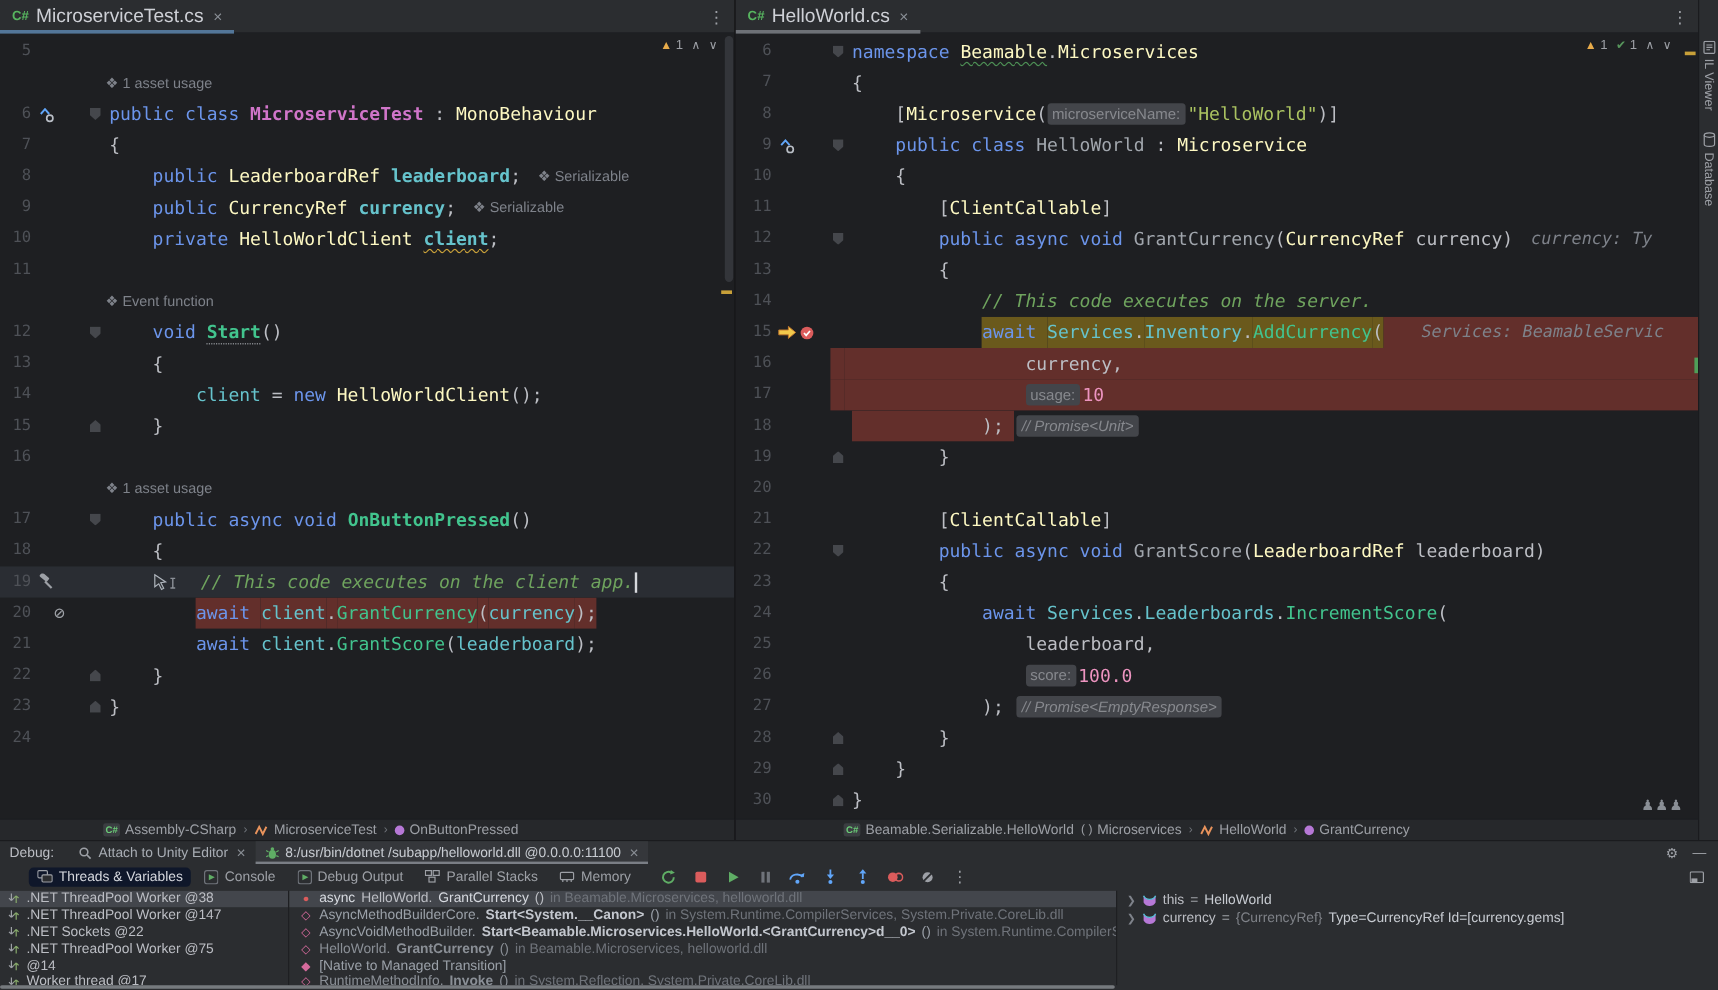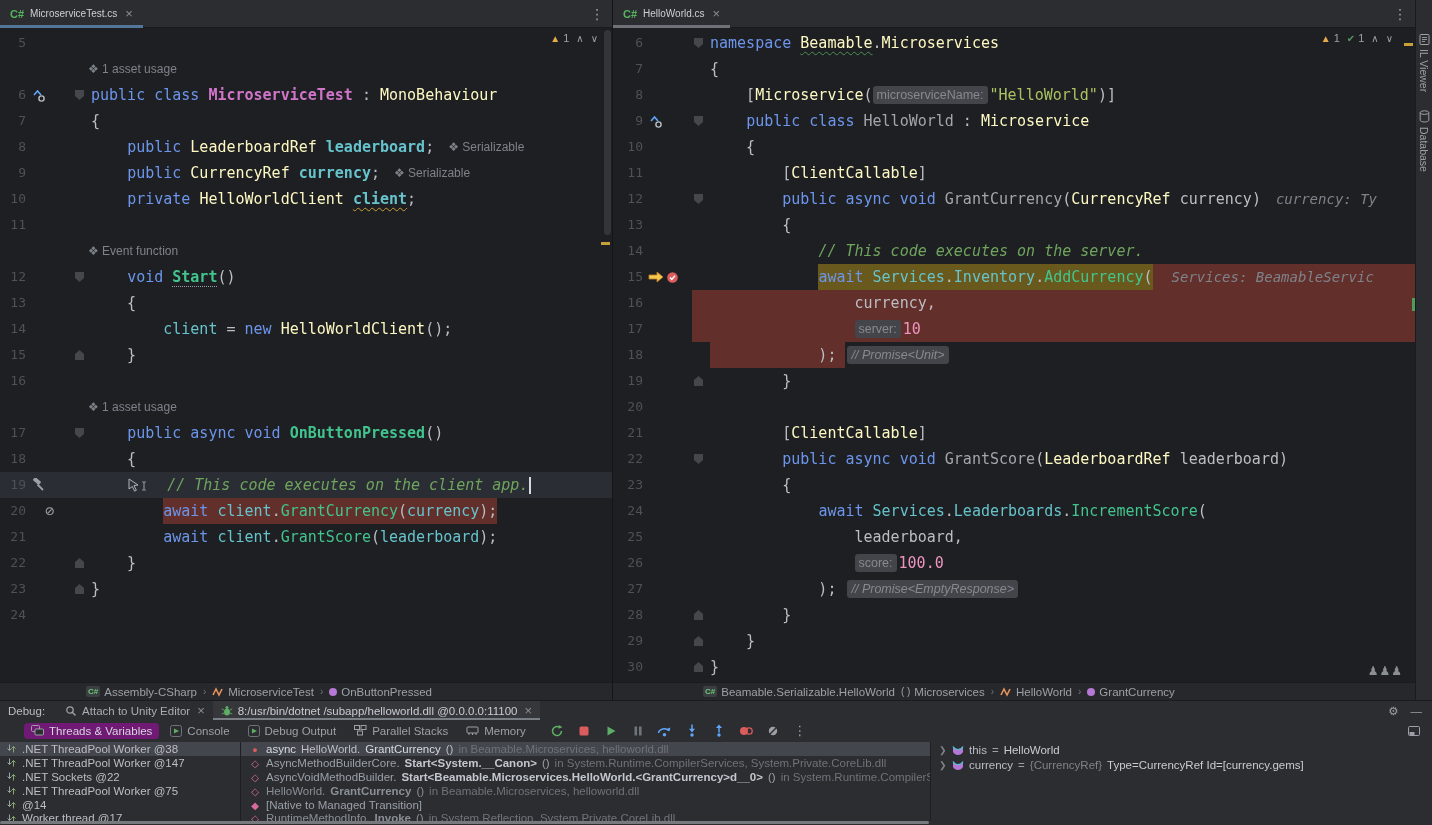--- a/index.html
+++ b/index.html
@@ -7,21 +7,21 @@
        font-family:"Liberation Sans",sans-serif;color:#BCBEC4;}
   .pane{position:absolute;top:0;height:700px;background:#1E1F22;overflow:hidden}
   #leftPane{left:0;width:612px;border-right:1px solid #141517}
   #rightPane{left:613px;width:802px}
   
   .tabbar{height:27px;background:#2B2D30;border-bottom:1px solid #1A1B1E;display:flex;align-items:stretch}
   .etab{display:flex;align-items:center;gap:6px;padding:0 10px;position:relative;cursor:default}
   .etab.on:after{content:"";position:absolute;left:0;right:0;bottom:-1px;height:3px;background:#537699}
   #rightPane .etab.on:after{background:#6E7177}
   .csicon{color:#57B55F;font-weight:bold;font-size:11px;font-family:"Liberation Sans",sans-serif}
-  .etab .lbl{color:#CED0D6;font-size:10px}
+  .etab .lbl{color:#CED0D6;font-size:16px}
   .close{color:#8A8F96;font-size:13px;margin-left:2px}
   .spacer{flex:1}
   .kebab{color:#9DA0A6;padding:0 8px;display:flex;align-items:center;font-size:14px;letter-spacing:0}
   
   .ebody{position:absolute;top:28px;left:0;right:0;bottom:17px;overflow:hidden;padding-top:2px}
   .crow{display:flex;height:26px;line-height:26px;font-family:"DejaVu Sans Mono",monospace;font-size:15px;white-space:pre}
   .lnum{width:26px;text-align:right;color:#4E5157;font-size:13px;flex:none;line-height:26px}
   #rightPane .lnum{width:30px}
   .gico{width:42px;flex:none;display:flex;align-items:center;padding-left:5px;gap:2px}
   #rightPane .gico{width:44px}
@@ -29,21 +29,21 @@
   .code{flex:1;display:flex;padding-left:6px;overflow:hidden}
   .sg{white-space:pre}
   .kw{color:#6C95EB}.cls{color:#fef9c3}.clsb{color:#D075C9;font-weight:bold}
   .tx{color:#BCBEC4}.fld{color:#66C3CC}.fldb{color:#66C3CC;font-weight:bold}
   .mtd{color:#42C48E}.mtdb{color:#42C48E;font-weight:bold}.dim{color:#A1A6AD}
   .cm{color:#6FA45E;font-style:italic}.str{color:#AAC261}.num{color:#ED94C0}
   .chip,.chip2{background:#43454A;color:#87898E;border-radius:3px;padding:0 4px;font-size:12.5px;
     font-family:"Liberation Sans",sans-serif;height:18px;line-height:18px;align-self:center;white-space:pre}
   .chip{margin-right:2px}.chip2{margin-left:2px;font-style:italic}
   .pinlay{color:#7E828A;font-style:italic;margin-left:15px;font-size:14px}
-  .pinlay2{color:#7E828A;font-style:italic;margin-left:19px;font-size:14px}
+  .pinlay2{color:#7E828A;font-style:italic;margin-left:32px;font-size:14px}
   .lens{color:#7E828A;font-size:12px;font-family:"Liberation Sans",sans-serif;margin-left:14px;align-self:center}
   .lensrow{font-family:"Liberation Sans",sans-serif}
   .lenstx{color:#7E828A;font-size:12px;line-height:26px}
   .red{background:#632F2B}
   .exec{background:#6A591C}
   .rowred .code,.rowred .foldc{background:#632F2B}
   .cur{background:#2A2D33}
   .fill{flex:1;display:flex;align-items:center;height:26px}
   .caret{display:inline-block;width:2px;height:17px;background:#D6D8DD;align-self:center;margin-left:1px}
   .sqy{text-decoration:underline wavy #C8A039 1px;text-underline-offset:3px}
@@ -81,21 +81,21 @@
   .pins{position:absolute;right:12px;bottom:22px;color:#8A8F96;font-size:12px;letter-spacing:1px}
   
   #debug{position:absolute;left:0;top:700px;width:1432px;height:125px;background:#2B2D30;border-top:1px solid #1A1B1E}
   #dhead{height:19px;display:flex;align-items:center;font-size:11.5px;color:#BCBEC4;padding-left:8px;gap:12px}
   .sess{display:flex;align-items:center;gap:5px;padding:0 8px;height:19px;color:#A8ADB4;position:relative;font-size:11.5px}
   .sess.on{background:#35373B;color:#C8CCD2}
   .sess.on:after{content:"";height:2px;background:#7A7E85;position:absolute;bottom:0;left:0;right:0}
   #dheadR{margin-left:auto;display:flex;gap:12px;align-items:center;padding-right:10px;color:#9DA0A6}
   #dtools{height:21px;display:flex;align-items:center;gap:2px;padding-left:24px}
   .vtab{display:flex;gap:5px;align-items:center;padding:2px 7px;border-radius:4px;color:#9DA0A6;font-size:11.5px;white-space:nowrap}
-  .vtab.on{background:#701a75;color:#D5D7DD}
+  .vtab.on{background:#0f172a;color:#D5D7DD}
   .tbtn{width:24px;height:19px;display:flex;align-items:center;justify-content:center}
   #toolgrp{display:flex;align-items:center;gap:3px;margin-left:10px}
   #dlayout{margin-left:auto;padding-right:12px}
   #dcontent{position:absolute;top:41px;bottom:5px;left:0;right:0;display:flex;overflow:hidden}
   #threadsCol{width:240px;border-right:1px solid #1E1F22;overflow:hidden;flex:none}
   #framesCol{width:689px;border-right:1px solid #1E1F22;overflow:hidden;flex:none}
   #varsCol{flex:1;overflow:hidden}
   .trow{height:13.9px;display:flex;align-items:center;font-size:11.5px;color:#BCBEC4;gap:5px;padding-left:6px;white-space:nowrap;overflow:hidden}
   .trow.sel{background:#43464C}
   .frow{padding-left:8px}
@@ -212,21 +212,21 @@
       <div class="crow "><span class="lnum">12</span><span class="gico"></span><span class="foldc"><span class="fm start"></span></span><span class="code"><span class="sg tx">        </span><span class="sg kw">public async void </span><span class="sg dim">GrantCurrency</span><span class="sg tx">(</span><span class="sg cls">CurrencyRef </span><span class="sg tx">currency</span><span class="sg tx">)</span><span class="sg pinlay">currency: Ty</span></span></div>
       <div class="crow "><span class="lnum">13</span><span class="gico"></span><span class="foldc"></span><span class="code"><span class="sg tx">        {</span></span></div>
       <div class="crow "><span class="lnum">14</span><span class="gico"></span><span class="foldc"></span><span class="code"><span class="sg tx">            </span><span class="sg cm">// This code executes on the server.</span></span></div>
       <div class="crow "><span class="lnum">15</span><span class="gico"><span class="ic"><svg width="16" height="12">
               <path d="M1 4h8V1l6 5-6 5V8H1z" fill="#F2C94C" stroke="#C77B2E" stroke-width="0.8"></path>
             </svg></span><span class="ic"><svg width="13" height="13">
               <circle cx="6.5" cy="6.5" r="5.3" fill="#DB5C5C"></circle>
               <path d="M4 6.5l1.8 2L9 4.8" fill="none" stroke="#fff" stroke-width="1.4"></path>
             </svg></span></span><span class="foldc"></span><span class="code"><span class="sg tx">            </span><span class="sg kw exec">await </span><span class="sg fld exec">Services</span><span class="sg tx exec">.</span><span class="sg fld exec">Inventory</span><span class="sg tx exec">.</span><span class="sg mtd exec">AddCurrency</span><span class="sg tx exec">(</span><span class="fill red"><span class="sg pinlay2">Services: BeamableServic</span></span></span></div>
       <div class="crow rowred"><span class="lnum">16</span><span class="gico"></span><span class="foldc"></span><span class="code"><span class="sg tx">                </span><span class="sg tx">currency</span><span class="sg tx">,</span></span></div>
-      <div class="crow rowred"><span class="lnum">17</span><span class="gico"></span><span class="foldc"></span><span class="code"><span class="sg tx">                </span><span class="chip">server:</span><span class="sg num">10</span></span></div>
+      <div class="crow rowred"><span class="lnum">17</span><span class="gico"></span><span class="foldc"></span><span class="code"><span class="sg tx">                </span><span class="chip">usage:</span><span class="sg num">10</span></span></div>
       <div class="crow "><span class="lnum">18</span><span class="gico"></span><span class="foldc"></span><span class="code"><span class="sg tx red">            ); </span><span class="chip2">// Promise&lt;Unit&gt;</span></span></div>
       <div class="crow "><span class="lnum">19</span><span class="gico"></span><span class="foldc"><span class="fm end"></span></span><span class="code"><span class="sg tx">        }</span></span></div>
       <div class="crow "><span class="lnum">20</span><span class="gico"></span><span class="foldc"></span><span class="code"></span></div>
       <div class="crow "><span class="lnum">21</span><span class="gico"></span><span class="foldc"></span><span class="code"><span class="sg tx">        [</span><span class="sg cls">ClientCallable</span><span class="sg tx">]</span></span></div>
       <div class="crow "><span class="lnum">22</span><span class="gico"></span><span class="foldc"><span class="fm start"></span></span><span class="code"><span class="sg tx">        </span><span class="sg kw">public async void </span><span class="sg dim">GrantScore</span><span class="sg tx">(</span><span class="sg cls">LeaderboardRef </span><span class="sg tx">leaderboard</span><span class="sg tx">)</span></span></div>
       <div class="crow "><span class="lnum">23</span><span class="gico"></span><span class="foldc"></span><span class="code"><span class="sg tx">        {</span></span></div>
       <div class="crow "><span class="lnum">24</span><span class="gico"></span><span class="foldc"></span><span class="code"><span class="sg tx">            </span><span class="sg kw">await </span><span class="sg fld">Services</span><span class="sg tx">.</span><span class="sg fld">Leaderboards</span><span class="sg tx">.</span><span class="sg mtd">IncrementScore</span><span class="sg tx">(</span></span></div>
       <div class="crow "><span class="lnum">25</span><span class="gico"></span><span class="foldc"></span><span class="code"><span class="sg tx">                </span><span class="sg tx">leaderboard</span><span class="sg tx">,</span></span></div>
       <div class="crow "><span class="lnum">26</span><span class="gico"></span><span class="foldc"></span><span class="code"><span class="sg tx">                </span><span class="chip">score:</span><span class="sg num">100.0</span></span></div>
       <div class="crow "><span class="lnum">27</span><span class="gico"></span><span class="foldc"></span><span class="code"><span class="sg tx">            ); </span><span class="chip2">// Promise&lt;EmptyResponse&gt;</span></span></div>

